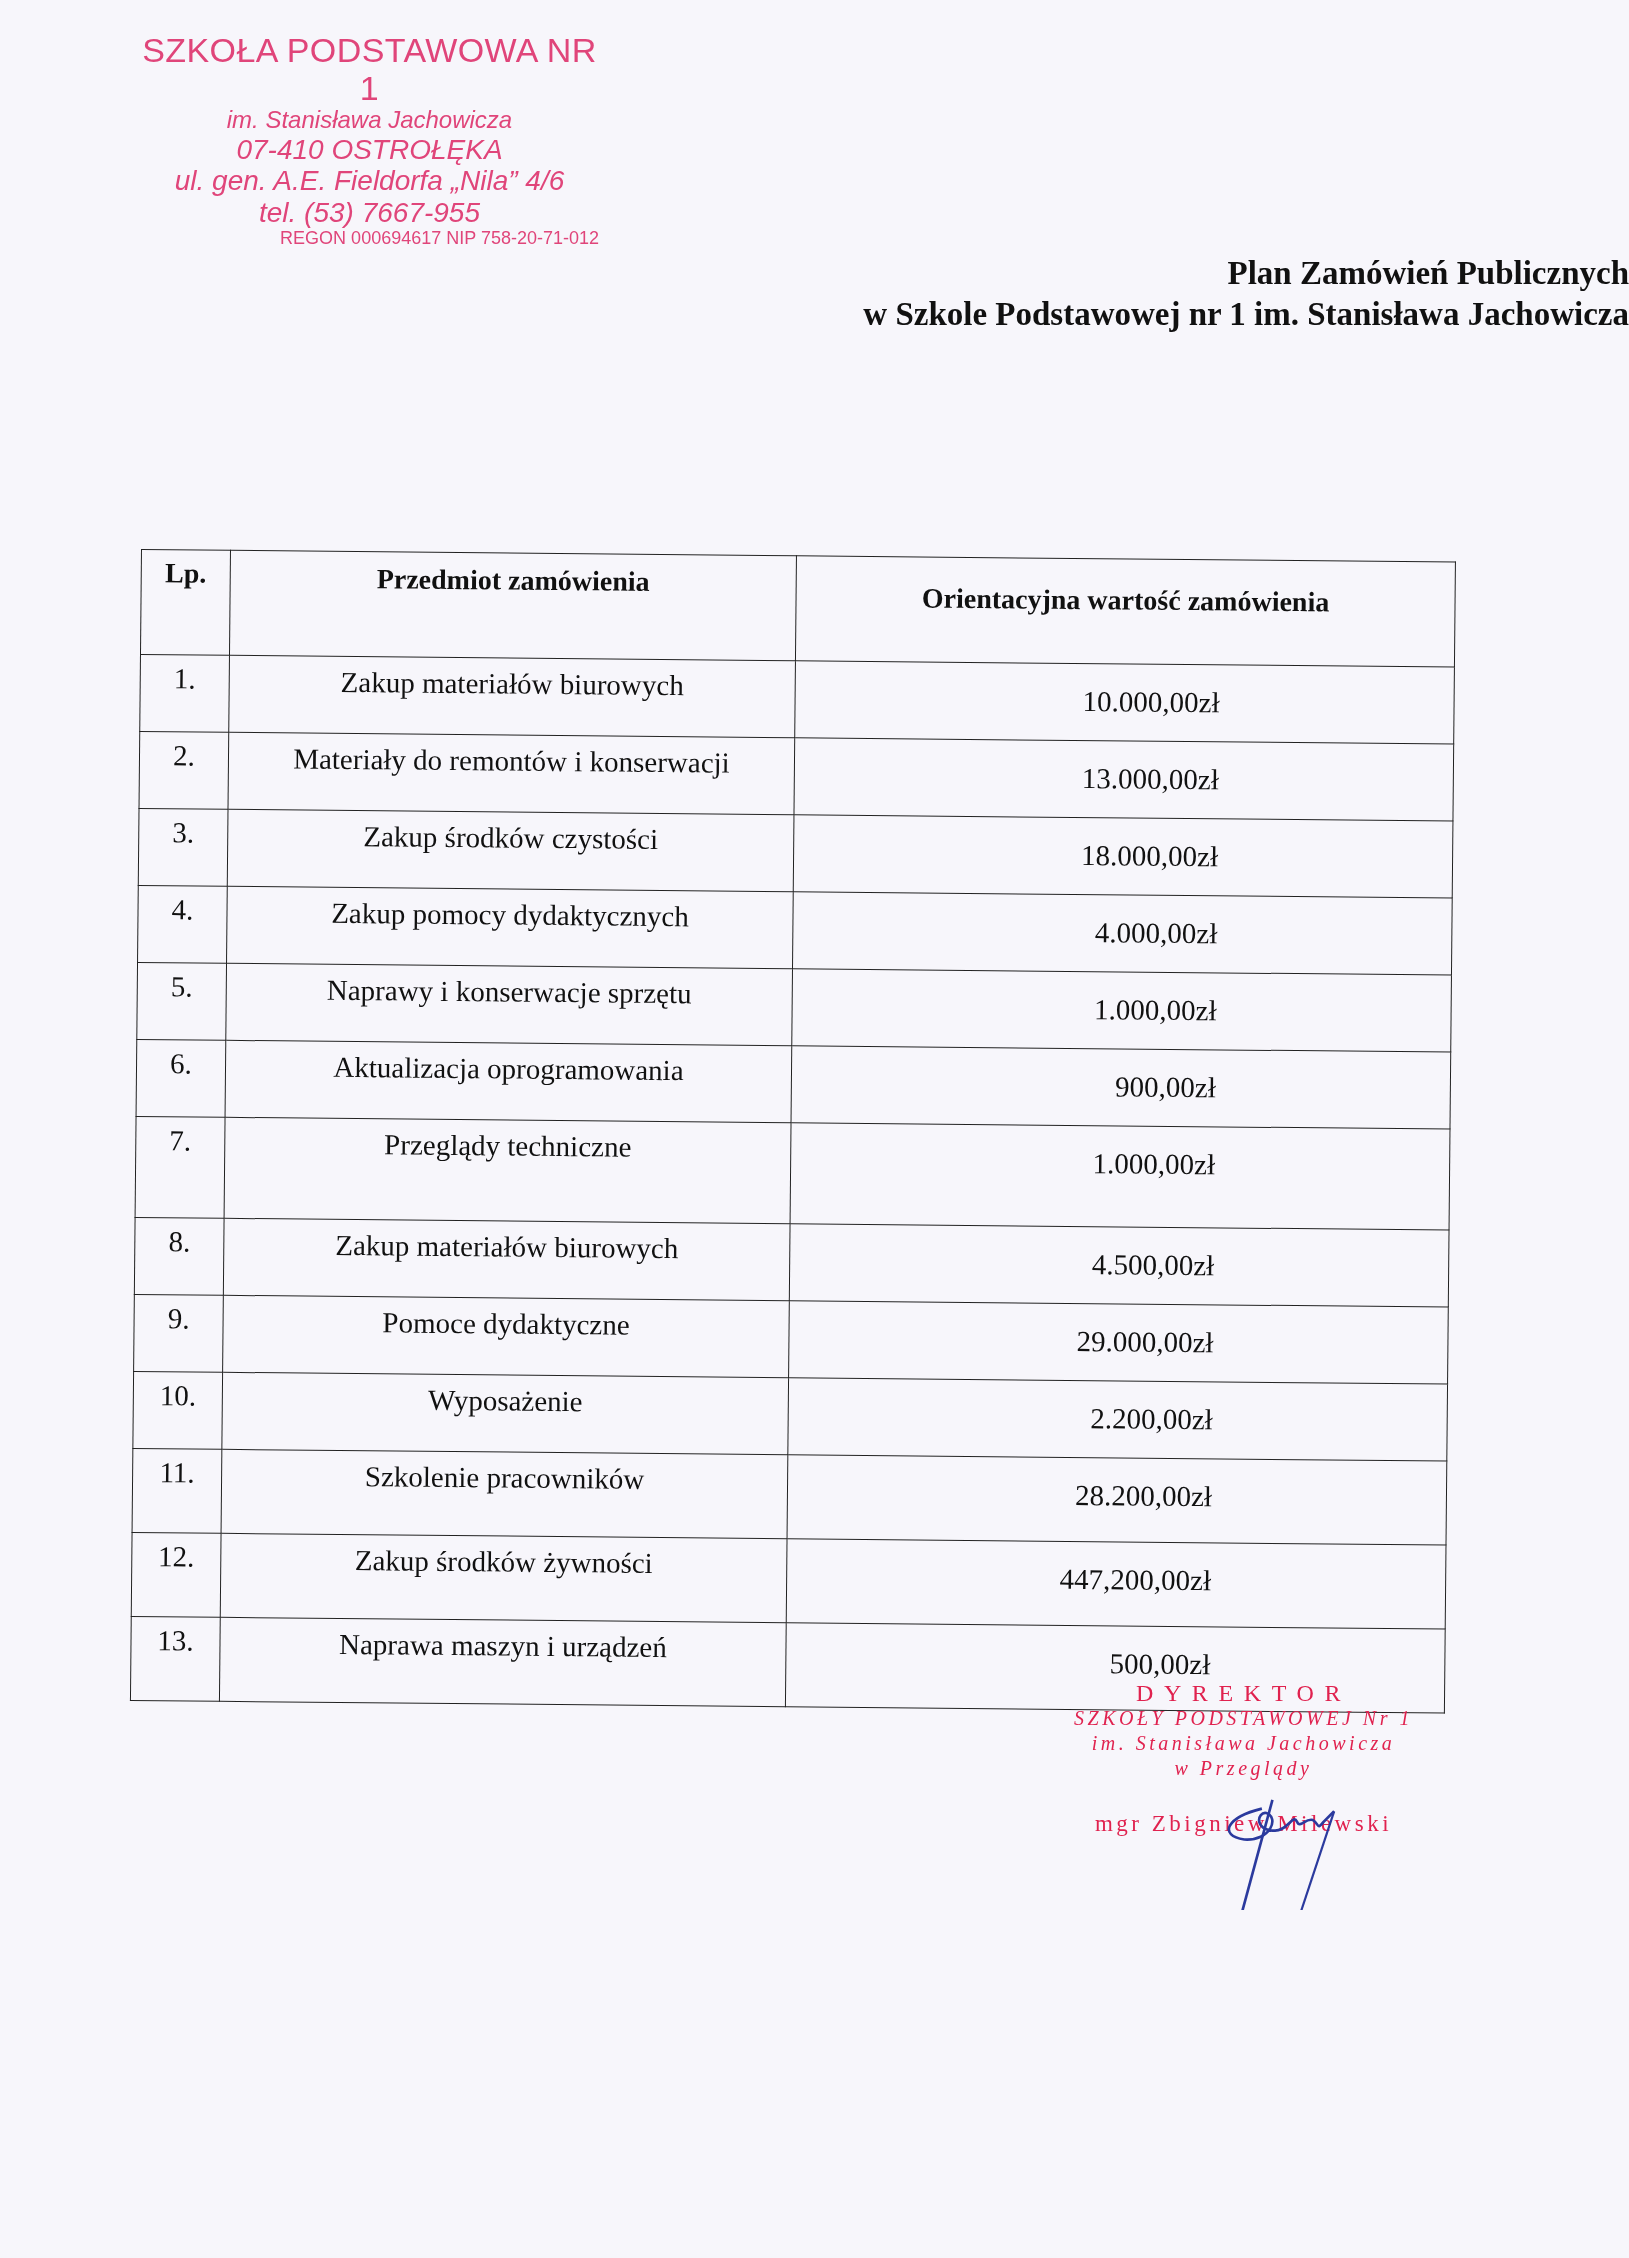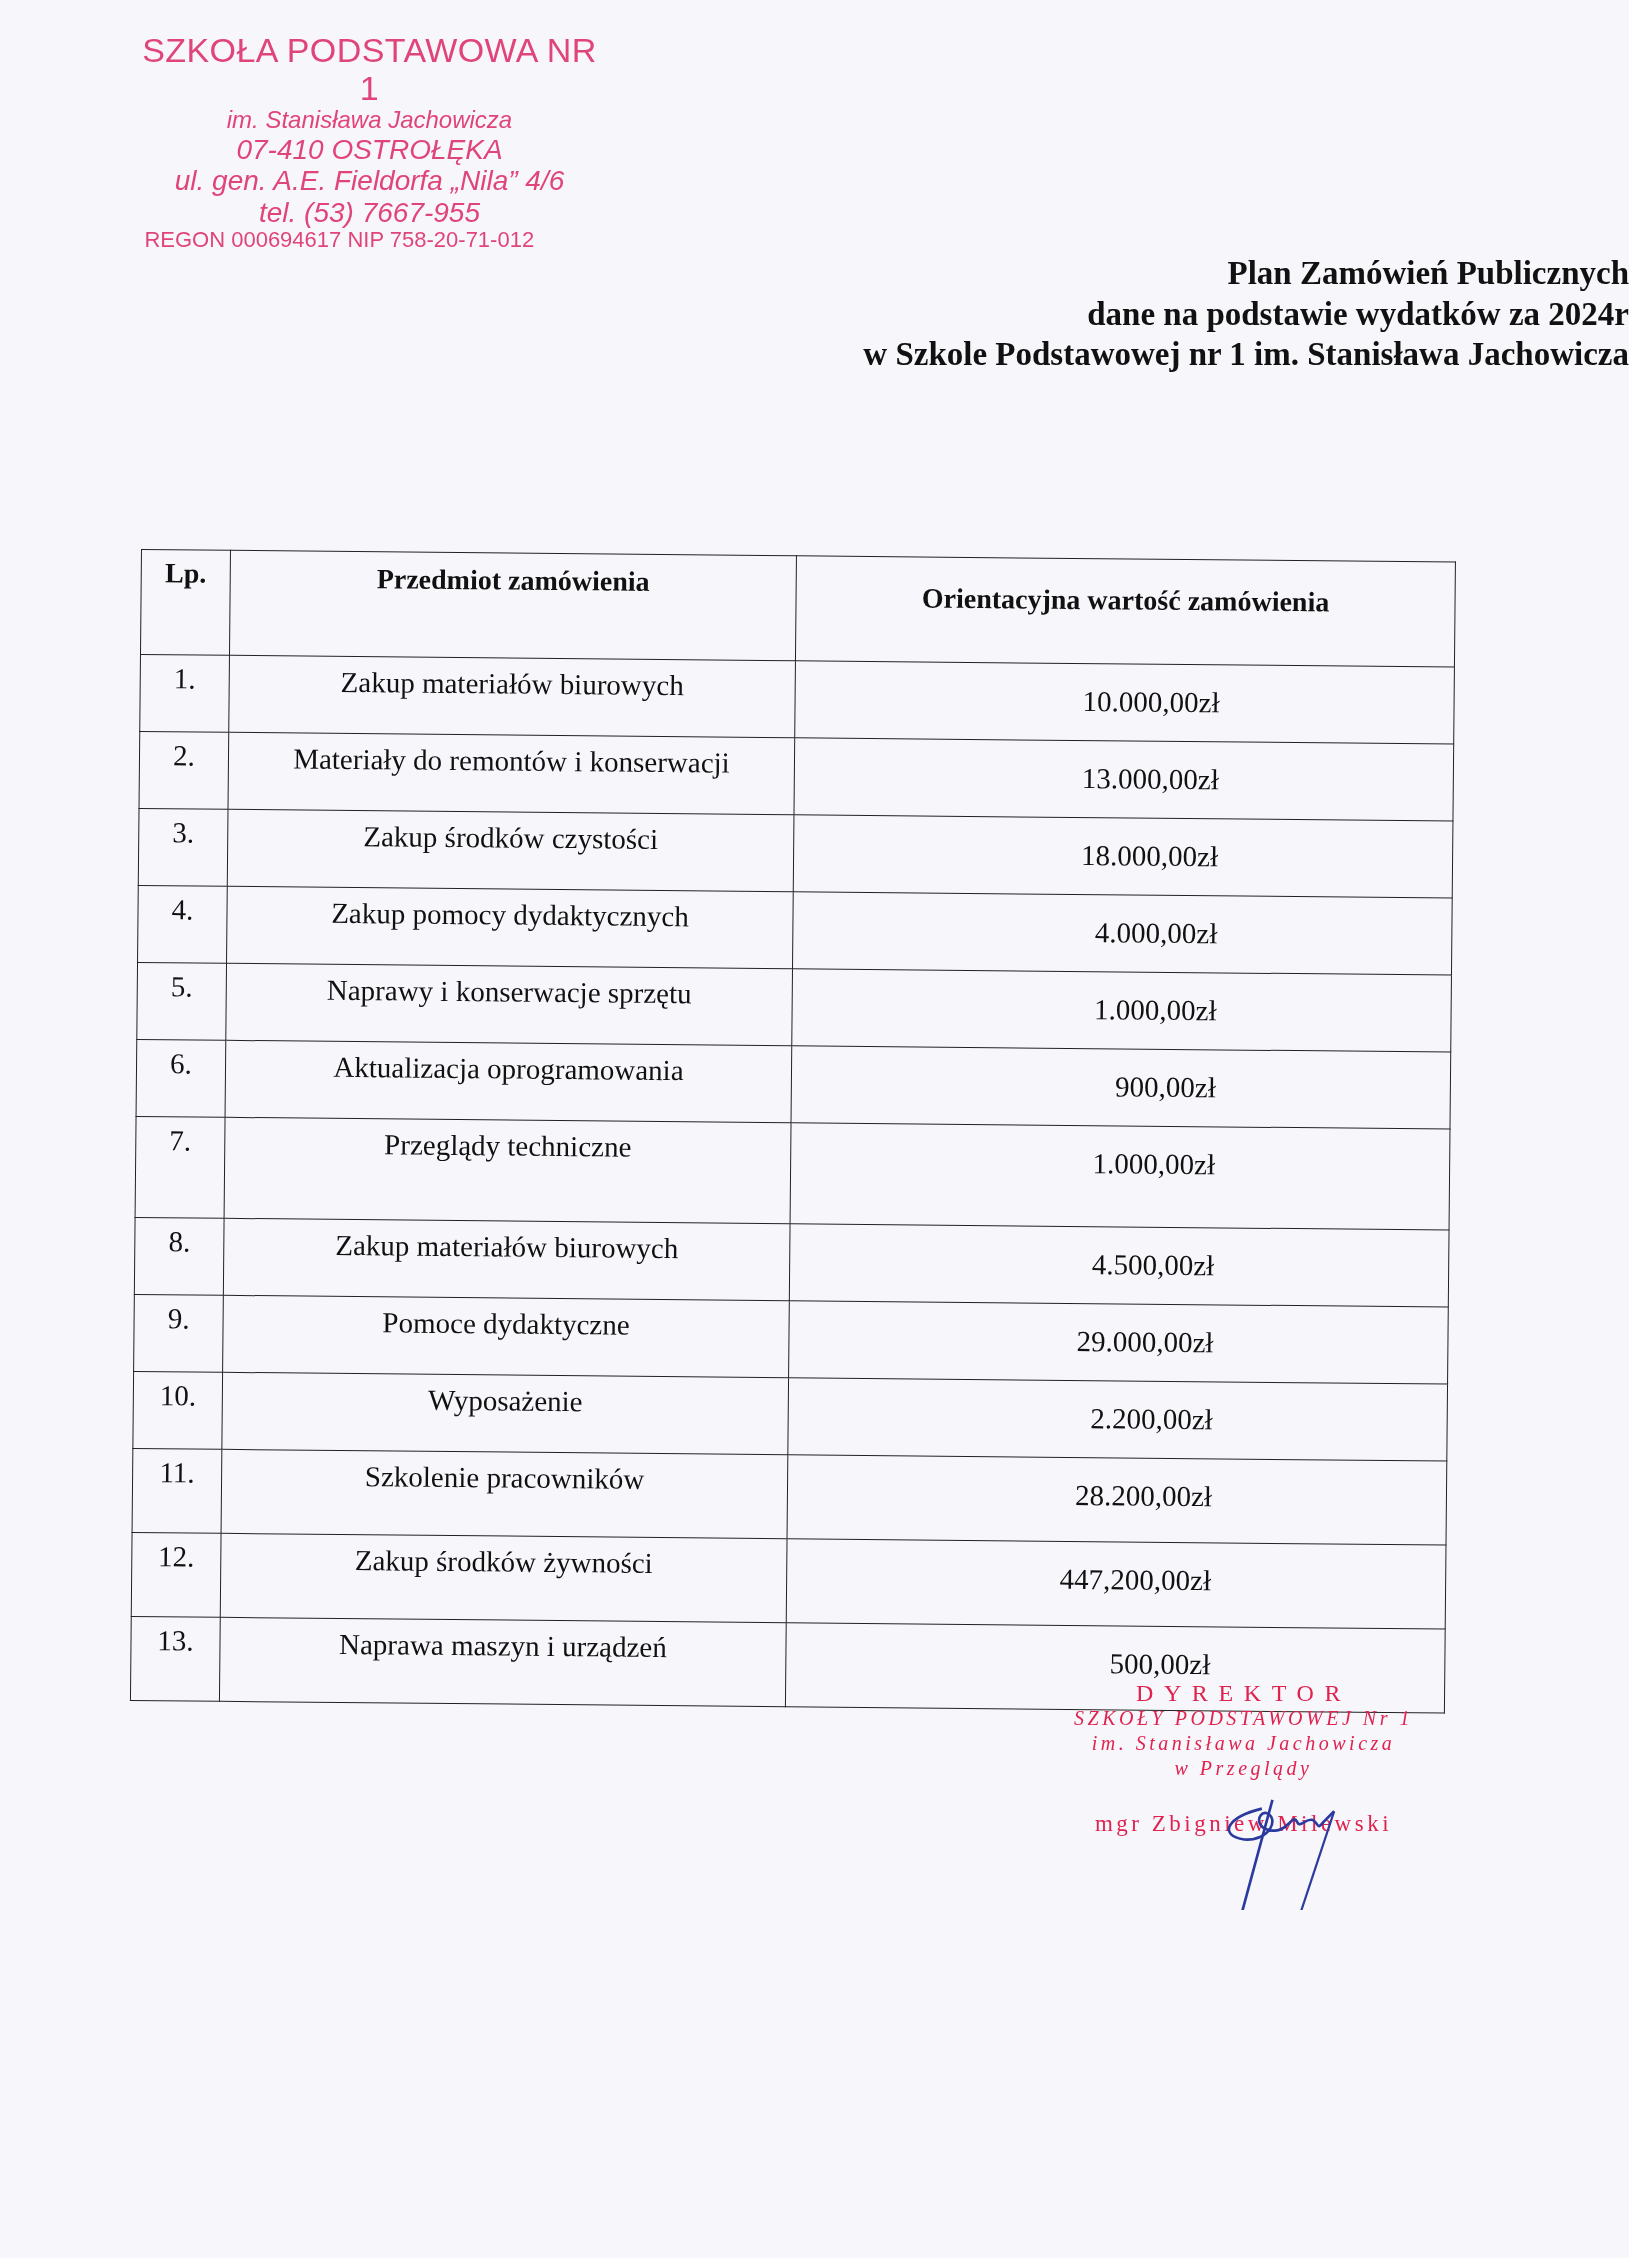--- a/index.html
+++ b/index.html
@@ -17,21 +17,21 @@
     width: 459px;
     text-align: center;
     color: #e0457a;
     font-family: "Liberation Sans", "DejaVu Sans", sans-serif;
     line-height: 1.12;
     margin-left: 16px;
   }
   .stamp .s-name { font-size: 34px; letter-spacing: 0.4px; }
   .stamp .s-patron { font-size: 24px; font-style: italic; }
   .stamp .s-line { font-size: 28px; font-style: italic; }
-  .stamp .s-ids { font-size: 22px; text-align: left; padding-left: 4.4px; }
+  .stamp .s-ids { font-size: 18px; text-align: right; padding-left: 4.4px; }
 
   .title {
     position: absolute;
     left: 0; right: 0; top: 253px;
     text-align: right;
     font-weight: bold;
     font-size: 33px;
     line-height: 1.23;
     padding-left: 26.5px;
   }
@@ -95,21 +95,20 @@
   <div class="s-name">SZKOŁA PODSTAWOWA NR 1</div>
   <div class="s-patron">im. Stanisława Jachowicza</div>
   <div class="s-line">07-410 OSTROŁĘKA</div>
   <div class="s-line">ul. gen. A.E. Fieldorfa „Nila” 4/6</div>
   <div class="s-line">tel. (53) 7667-955</div>
   <div class="s-ids">REGON 000694617  NIP 758-20-71-012</div>
 </div>
 
 <div class="title">
   <div>Plan Zamówień Publicznych</div>
-  <div>dane na podstawie wydatków za 2024r</div>
   <div>w Szkole Podstawowej nr 1 im. Stanisława Jachowicza</div>
 </div>
 
 <div class="table-wrap">
   <table class="plan">
     <thead>
       <tr>
         <th class="col-lp">Lp.</th>
         <th class="col-subject">Przedmiot zamówienia</th>
         <th class="col-value">Orientacyjna wartość zamówienia</th>

